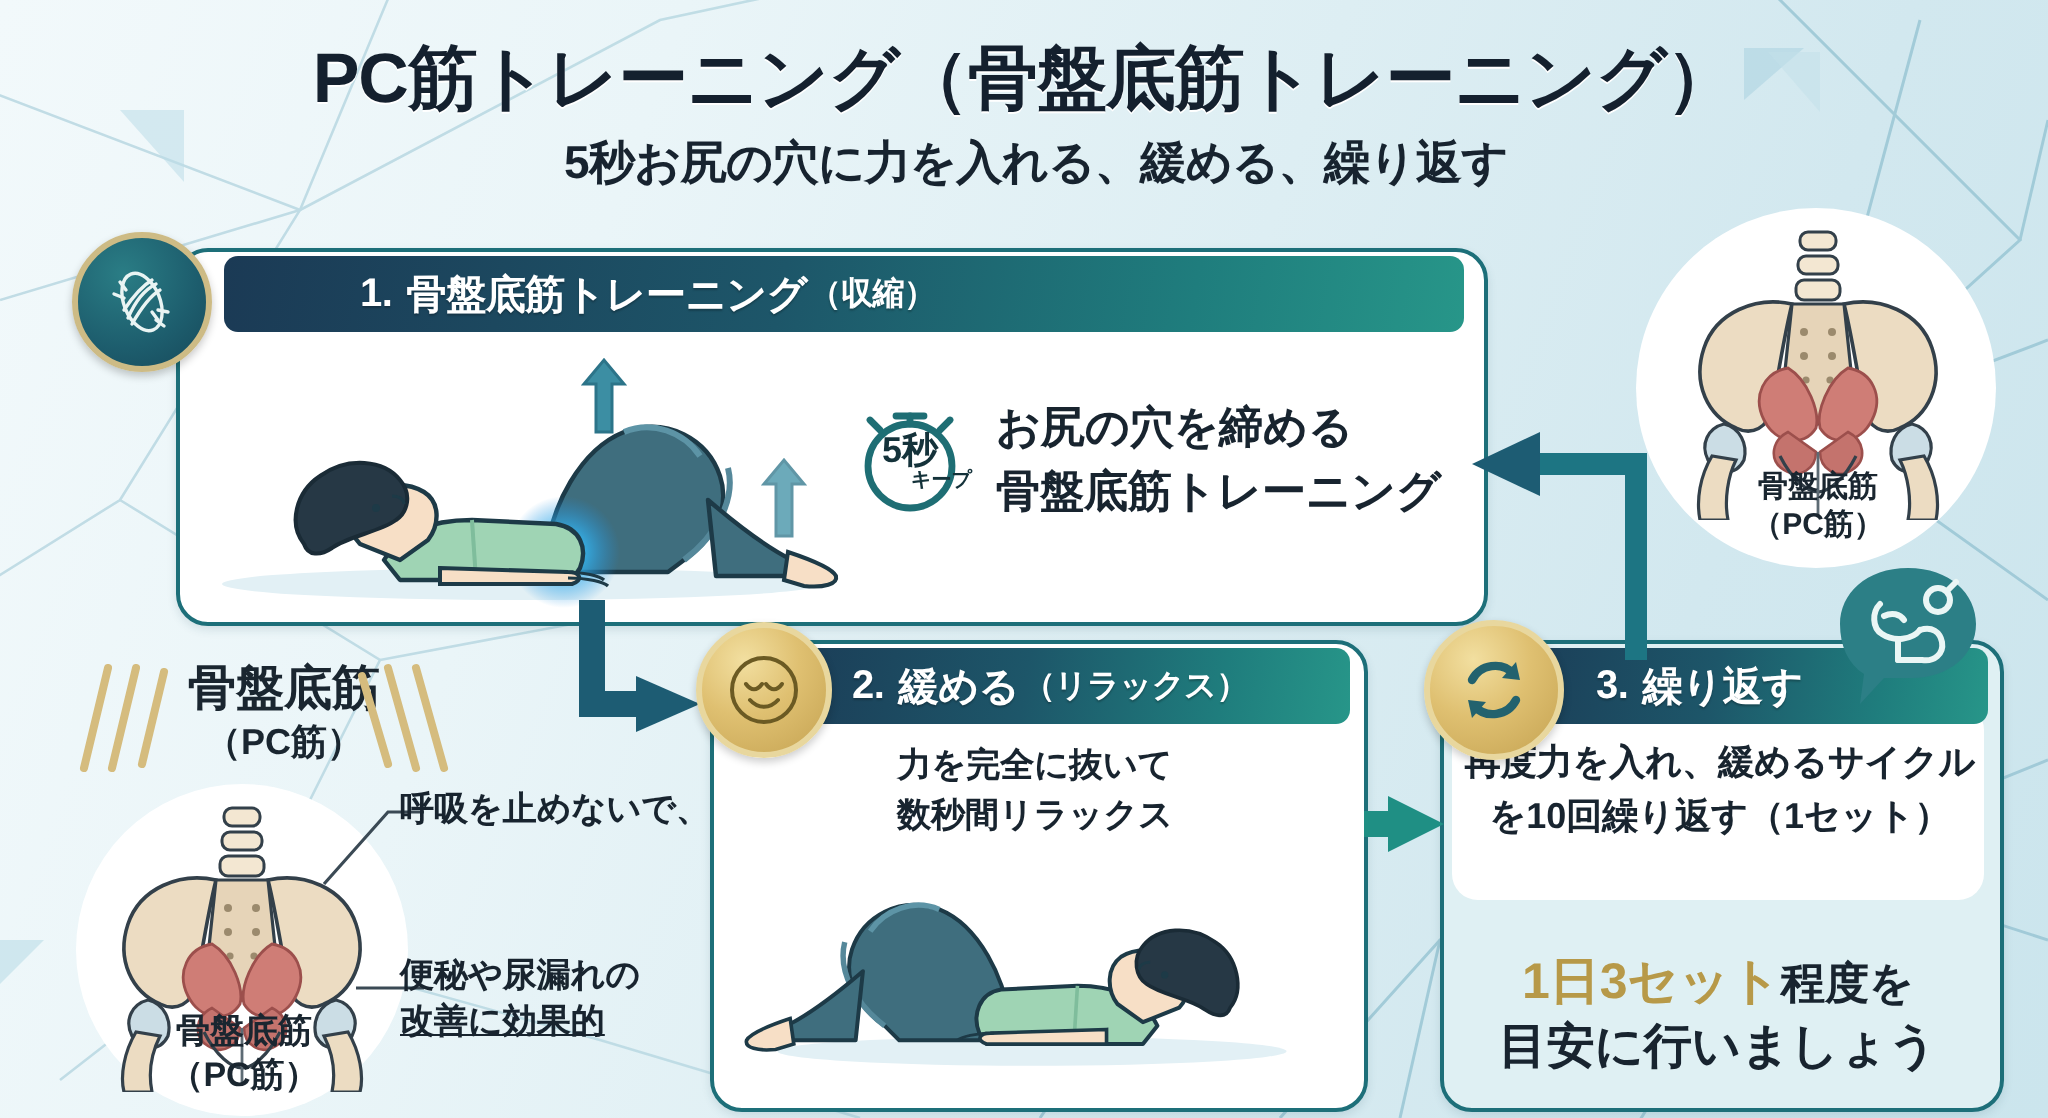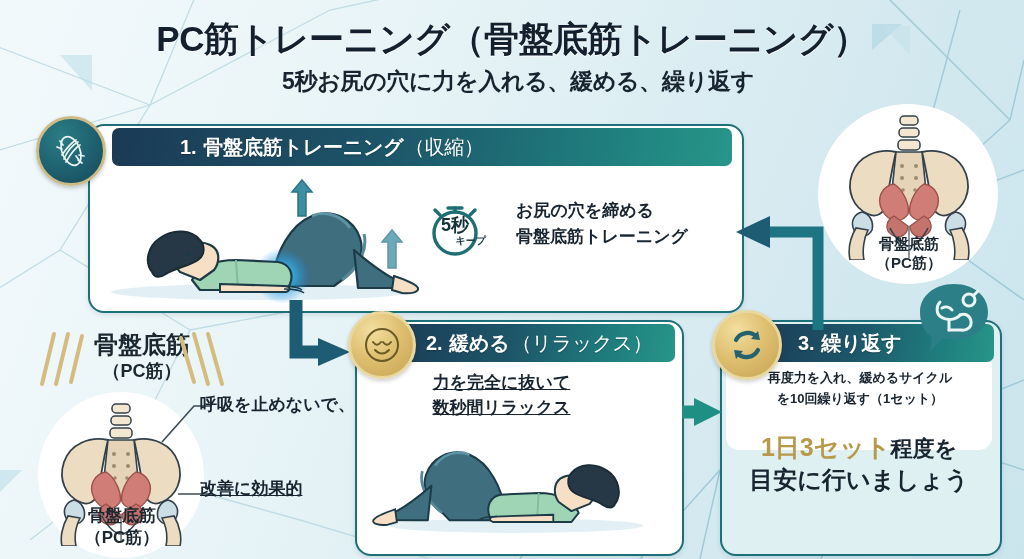--- a/index.html
+++ b/index.html
@@ -25,21 +25,21 @@
 
   
   .panel{position:absolute;background:#ffffff;border:2.5px solid #1d6f79;
     border-radius:16px;box-shadow:0 2px 5px rgba(30,80,95,.13);}
   .panel-body{position:absolute;background:#fff;border-radius:13px;overflow:hidden;}
   .hdr{position:absolute;height:38px;border-radius:7px;
     background:linear-gradient(100deg,#1b3a55 0%,#1d5669 45%,#1f7d7d 78%,#279689 100%);
     display:flex;align-items:center;}
   .hdr span{color:#fff;font-weight:bold;font-size:20px;letter-spacing:-.2px;
     text-shadow:0 1px 1px rgba(0,0,0,.25);}
-  .hdr .sub{font-size:20px;font-weight:normal;}
+  .hdr .sub{font-size:16px;font-weight:bold;}
 
   
   .badge{position:absolute;border-radius:50%;display:flex;align-items:center;
     justify-content:center;z-index:12;}
   .badge.teal{background:radial-gradient(circle at 35% 28%,#2a7d85 0%,#1d5d6d 60%,#17495a 100%);
     border:3px solid #cdbb85;box-shadow:0 2px 4px rgba(0,0,0,.22);}
   .badge.gold{background:radial-gradient(circle at 34% 26%,#f2dfa0 0%,#dfc071 45%,#c5a352 100%);
     border:3px solid #e8d79e;box-shadow:0 2px 4px rgba(0,0,0,.2);}
 
   
@@ -153,42 +153,42 @@
       <path d="M24 10 L38 10"></path>
         <path d="M31 10 L31 14"></path>
       <path d="M46 17 L51 12"></path>
       <path d="M16 17 L11 12"></path>
     </g>
   </svg>
   <div style="position:absolute;left:424px;top:216px;width:62px;text-align:center;color:#14323a;line-height:1;">
     <div style="font-size:18px;font-weight:bold;">5秒</div>
     <div style="font-size:10px;font-weight:bold;margin-top:2px;text-align:right;">キープ</div>
   </div>
-  <div class="t-note" style="left:516px;top:200px;font-size:17px;">
+  <div class="t-note" style="left:498px;top:200px;font-size:22px;">
     <div>お尻の穴を締める</div>
     <div style="margin-top:4px;">骨盤底筋トレーニング</div>
   </div>
 
   <div class="panel" style="left:355px;top:320px;width:325px;height:232px;"></div>
   <div class="hdr" style="left:380px;top:324px;width:295px;padding-left:46px;box-sizing:border-box;">
     <span>2.</span>
     <span style="margin-left:7px;">緩める</span>
     <span class="sub" style="margin-left:2px;">（リラックス）</span>
   </div>
 
   <div class="badge gold" style="left:348px;top:311px;width:62px;height:62px;">
     <svg width="44" height="44" viewBox="0 0 44 44">
       <circle cx="22" cy="22" r="16" fill="none" stroke="#6b5a23" stroke-width="2"></circle>
       <path d="M13 19 C15.5 22.5 18.5 22.5 21 19" fill="none" stroke="#6b5a23" stroke-width="2" stroke-linecap="round"></path>
       <path d="M23 19 C25.5 22.5 28.5 22.5 31 19" fill="none" stroke="#6b5a23" stroke-width="2" stroke-linecap="round"></path>
       <path d="M15 27 C19 31.5 25 31.5 29 27" fill="none" stroke="#6b5a23" stroke-width="2" stroke-linecap="round"></path>
     </svg>
   </div>
 
-  <div class="t-note" style="left:364px;top:372px;width:275px;text-align:center;font-size:17px;text-decoration:underline;">
+  <div class="t-note" style="left:380px;top:372px;width:275px;text-align:center;font-size:17px;">
     <div>力を完全に抜いて</div>
     <div style="margin-top:3px;">数秒間リラックス</div>
   </div>
 
   <svg style="position:absolute;left:366px;top:398px;width:300px;height:148px;" viewBox="0 0 330 150">
     <g transform="translate(330,0) scale(-1,1)">
       <ellipse cx="165" cy="134" rx="140" ry="8" fill="#e2f0f5"></ellipse>
       <path d="M176 128 C178 92 196 64 216 56 C238 48 258 60 264 78 C270 96 258 112 246 120 L238 128 Z" fill="#3f6e7e" stroke="#1d3a47" stroke-width="2.2" stroke-linejoin="round"></path>
       <path d="M246 120 C262 108 272 90 268 74" fill="none" stroke="#55889a" stroke-width="3"></path>
       <path d="M216 56 C230 50 246 56 254 68" fill="none" stroke="#5d94a6" stroke-width="3"></path>
@@ -228,26 +228,26 @@
     <g fill="none" stroke="#eaf6f5" stroke-width="3" stroke-linecap="round" stroke-linejoin="round">
       <path d="M24 20 C20 24 20 32 25 35 C31 39 40 38 44 33"></path>
       <path d="M44 33 C50 31 54 34 55 39 C56 45 51 49 45 48 L33 48"></path>
       <path d="M33 48 L33 38"></path>
       <path d="M26 26 C30 24 34 25 36 28"></path>
       <circle cx="53" cy="18" r="6"></circle>
       <path d="M58 13 L62 9"></path>
     </g>
   </svg>
 
-  <div class="t-note" style="left:732px;top:370px;width:256px;text-align:center;font-size:13px;">
+  <div class="t-note" style="left:732px;top:370px;width:256px;text-align:center;font-size:18px;">
     <div>再度力を入れ、緩めるサイクル</div>
     <div style="margin-top:4px;">を10回繰り返す（1セット）</div>
   </div>
 
-  <div style="position:absolute;left:728px;top:432px;width:262px;text-align:center;line-height:1.22;">
+  <div style="position:absolute;left:728px;top:476px;width:262px;text-align:center;line-height:1.22;">
     <div style="font-size:25px;font-weight:bold;color:#18242f;">
       <span class="gold-text">1日3セット</span><span style="font-size:22px;">程度を</span>
     </div>
     <div style="font-size:24px;font-weight:bold;color:#18242f;margin-top:2px;">目安に行いましょう</div>
   </div>
 
   <svg class="ov" viewBox="0 0 1024 559">
 
     <g>
       <path d="M296 300 L296 352 L322 352" fill="none" stroke="#1d5c73" stroke-width="13" stroke-linejoin="miter"></path>
@@ -324,20 +324,21 @@
   </div>
 
   <svg style="position:absolute;left:150px;top:390px;width:110px;height:130px;" viewBox="0 0 110 130">
     <path d="M12 52 L44 16 L62 16" fill="none" stroke="#3b4a55" stroke-width="1.6"></path>
     <path d="M28 104 L62 104" fill="none" stroke="#3b4a55" stroke-width="1.6"></path>
   </svg>
   <div class="t-note" style="left:200px;top:394px;font-size:17px;">
     <div>呼吸を止めないで、</div>
   </div>
   <div class="t-note" style="left:200px;top:477px;font-size:17px;">
+    <div>便秘や尿漏れの</div>
     <div style="margin-top:1px;text-decoration:underline;">改善に効果的</div>
   </div>
 
   <div class="circ-white" style="left:818px;top:104px;width:180px;height:180px;"></div>
   <svg style="position:absolute;left:834px;top:110px;width:150px;height:150px;" viewBox="0 0 150 150">
     <g fill="#f3e7d2" stroke="#33404a" stroke-width="1.5">
       <rect x="66" y="6" width="18" height="9" rx="4"></rect>
       <rect x="65" y="18" width="20" height="9" rx="4"></rect>
       <rect x="64" y="30" width="22" height="10" rx="4"></rect>
     </g>

